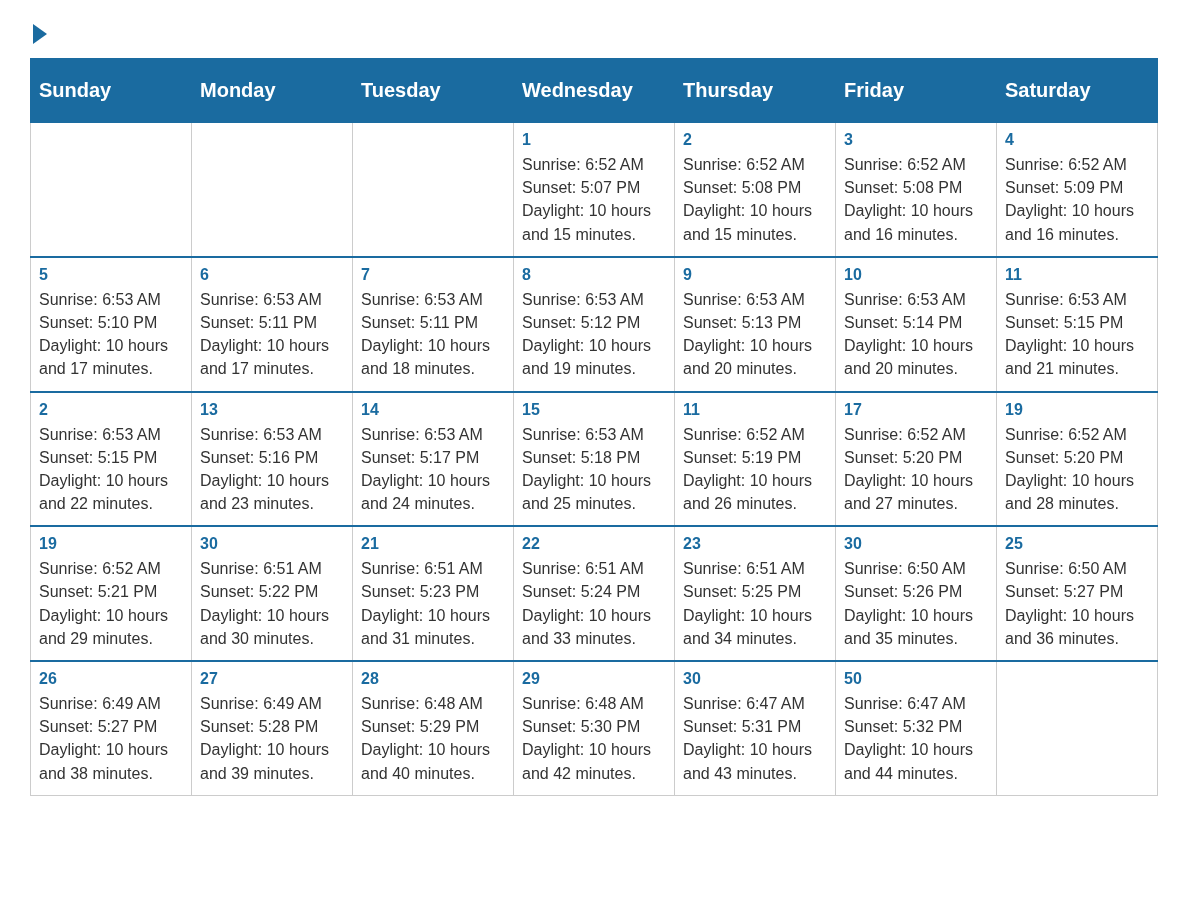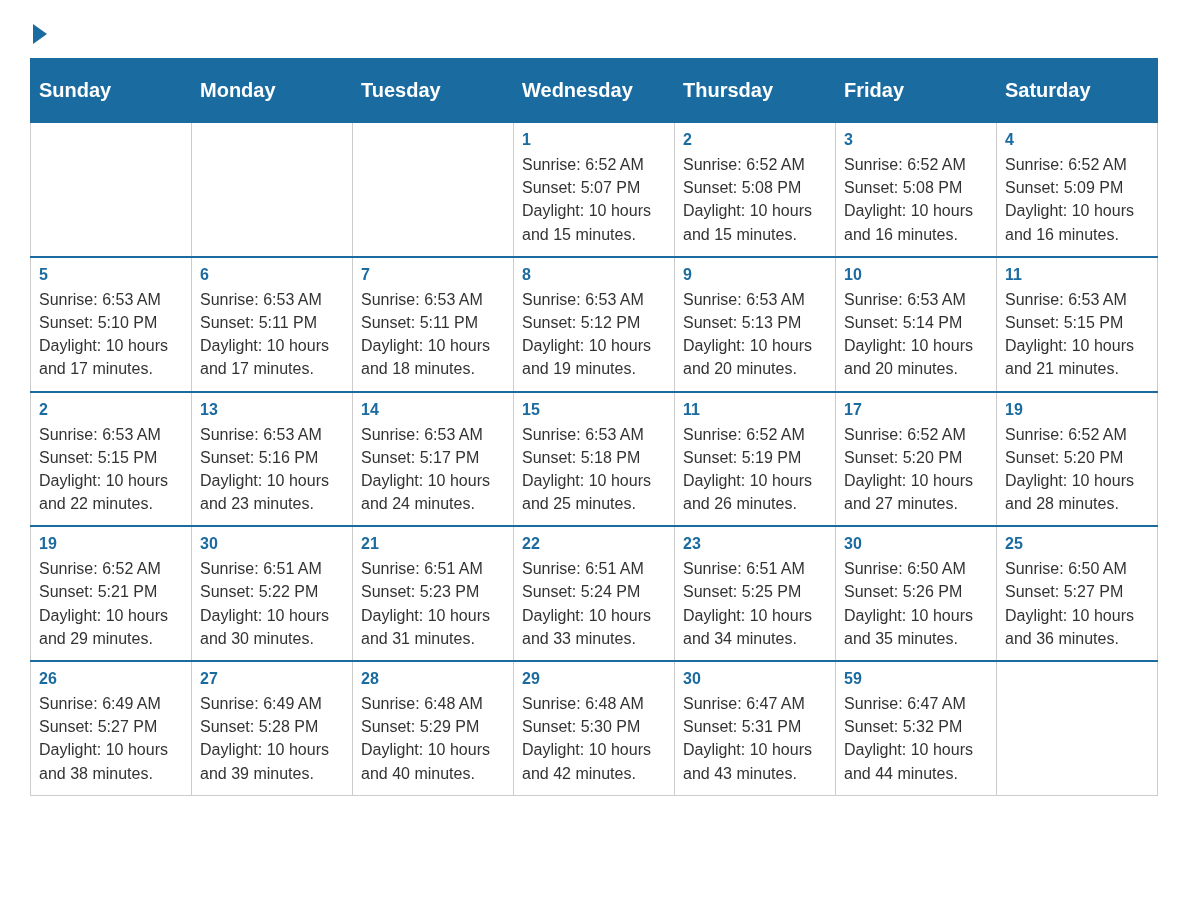--- a/index.html
+++ b/index.html
@@ -353,21 +353,21 @@
 and 42 minutes.</div>
         </td>
         <td>
           <span class="day-number">30</span>
           <div class="day-info" style="white-space: pre-line;">Sunrise: 6:47 AM
 Sunset: 5:31 PM
 Daylight: 10 hours
 and 43 minutes.</div>
         </td>
         <td>
-          <span class="day-number">59</span>
+          <span class="day-number">50</span>
           <div class="day-info" style="white-space: pre-line;">Sunrise: 6:47 AM
 Sunset: 5:32 PM
 Daylight: 10 hours
 and 44 minutes.</div>
         </td>
         <td class="empty-cell"></td>
       </tr>
     </tbody>
 </table>
 

